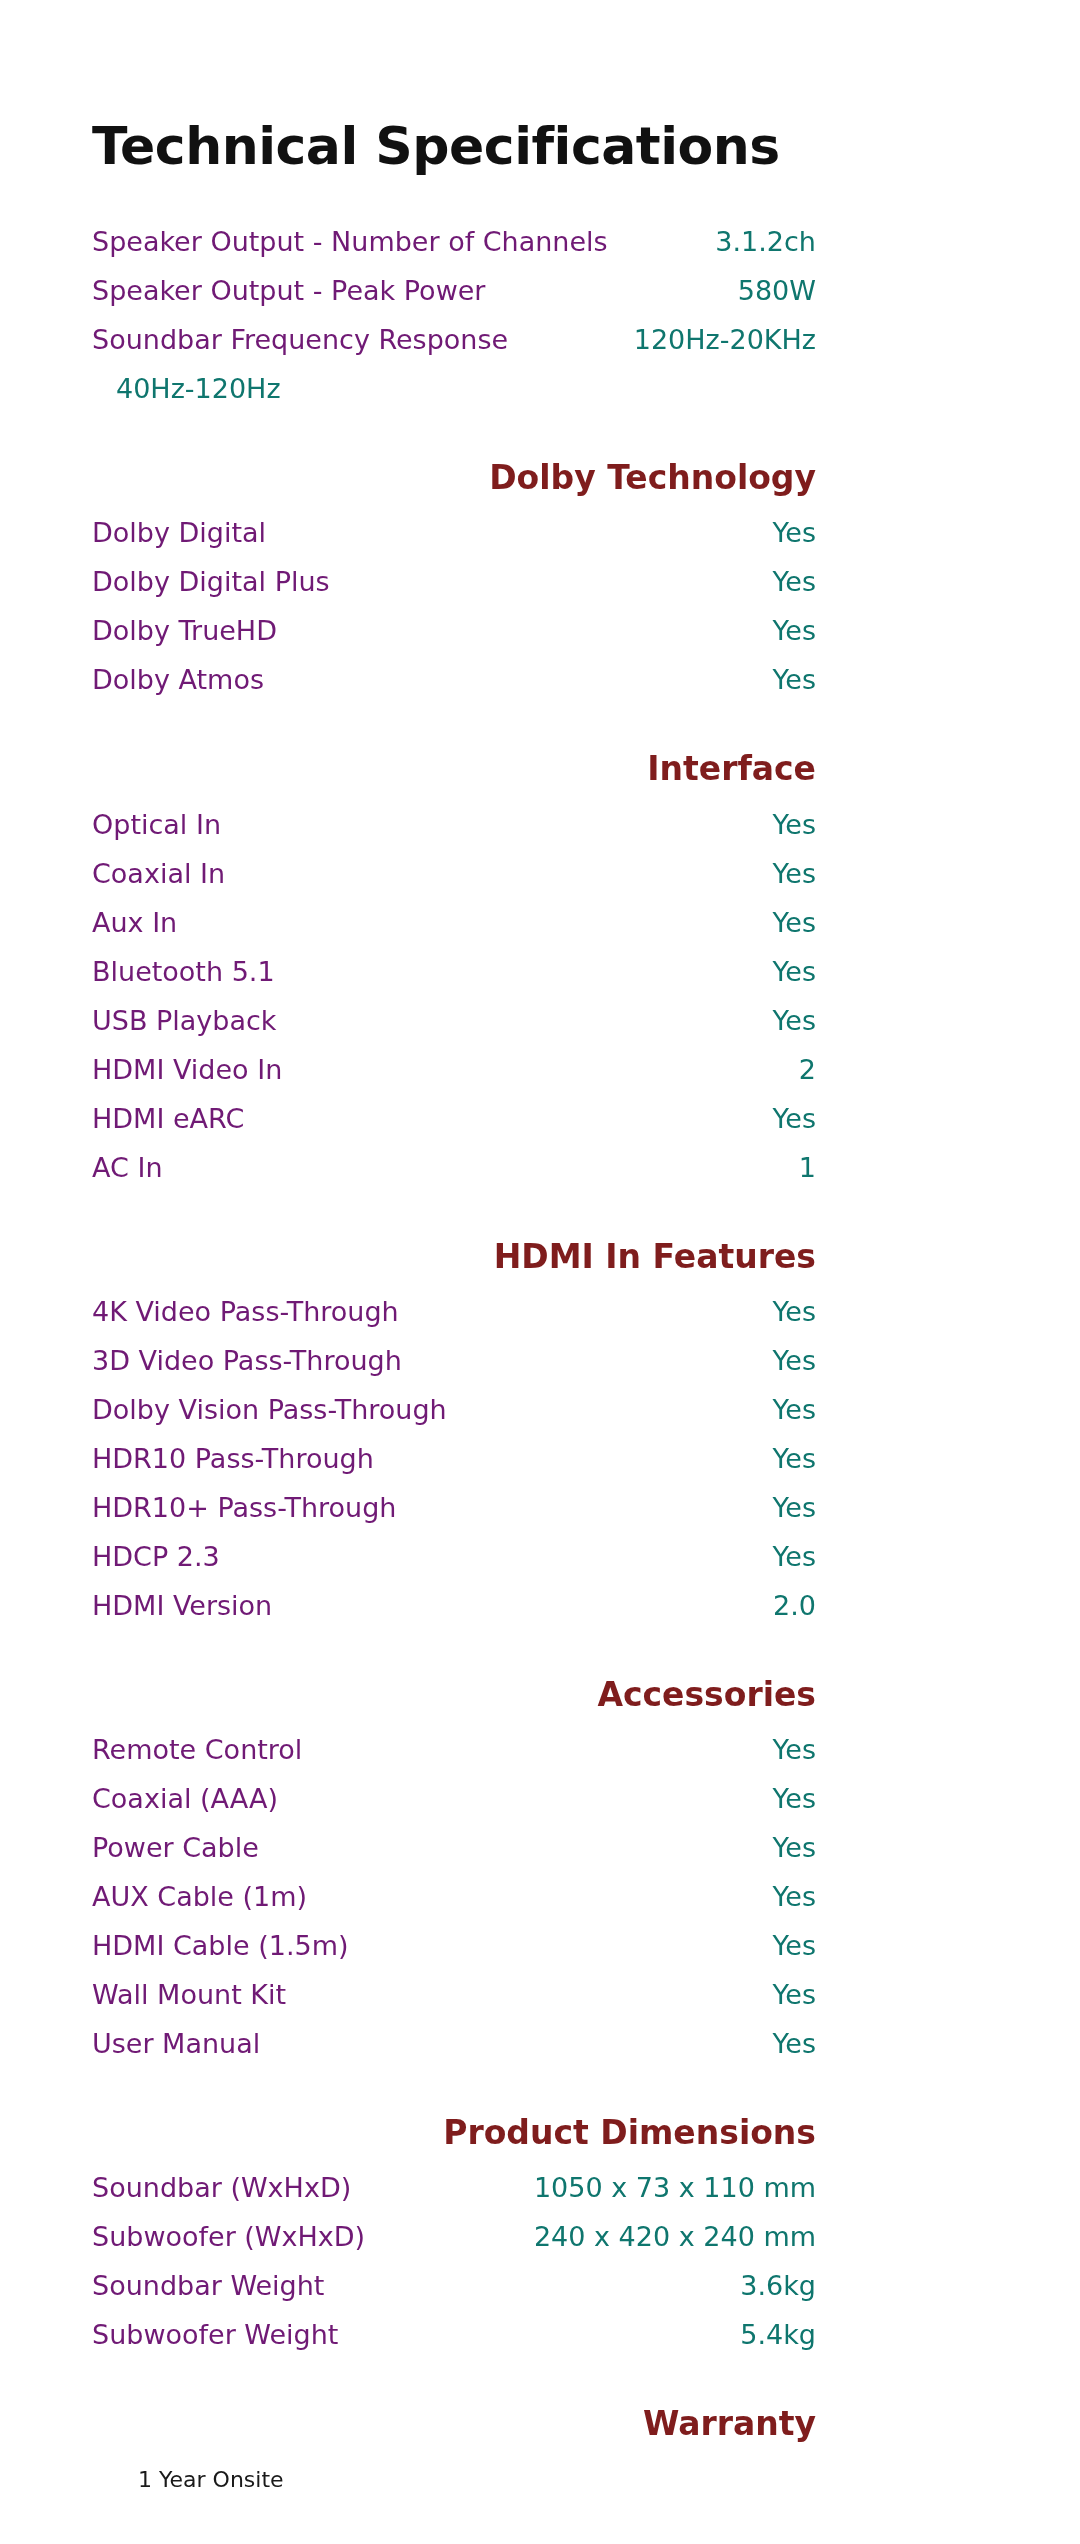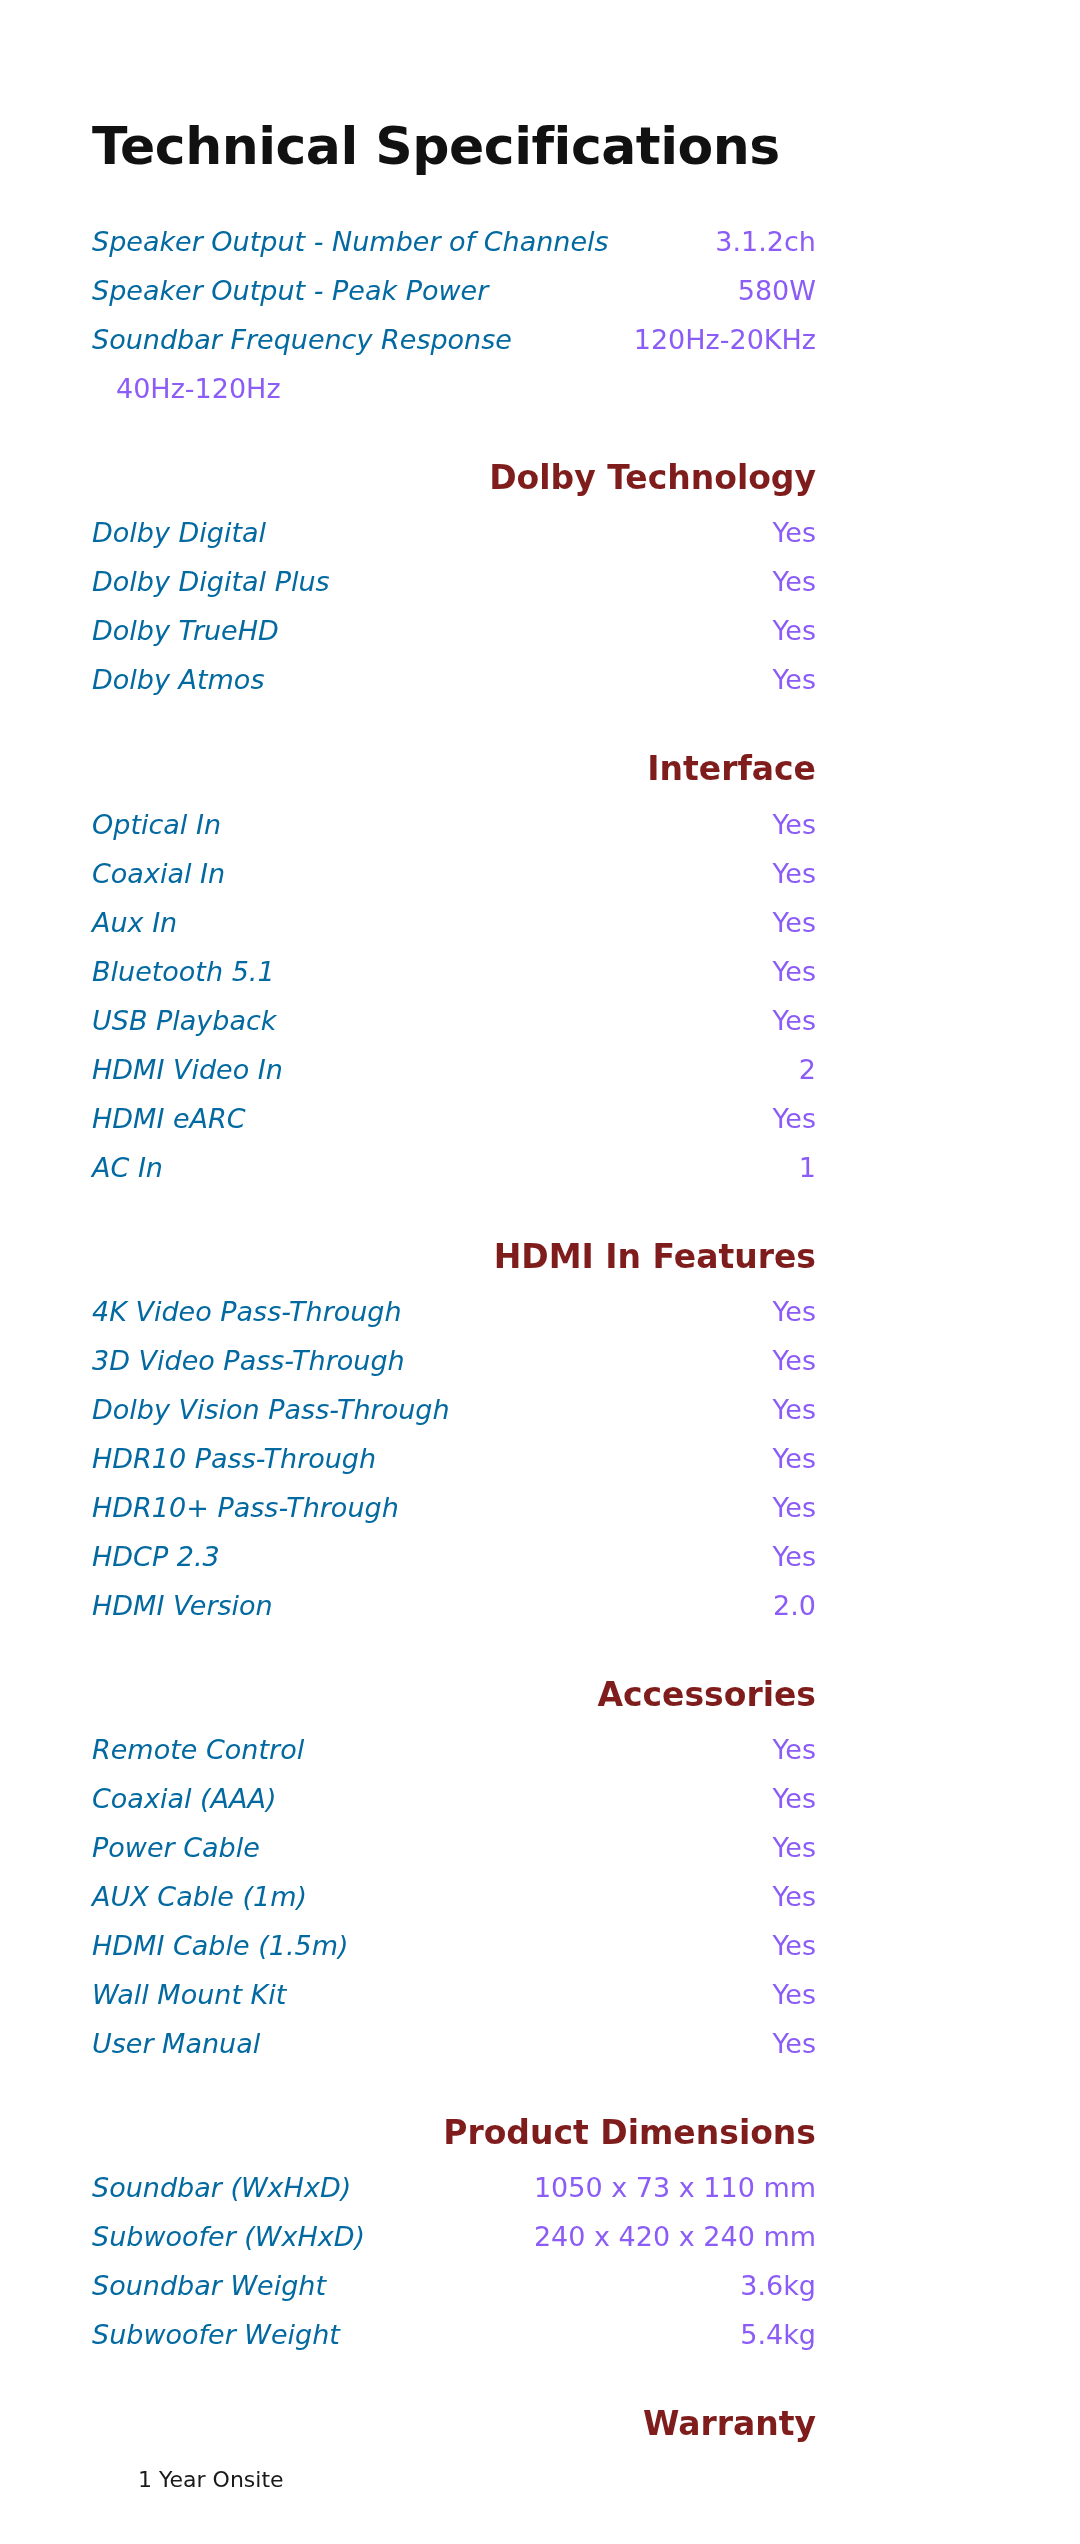--- a/index.html
+++ b/index.html
@@ -44,26 +44,25 @@
   }
   .spec-row {
     display: flex;
     align-items: baseline;
     justify-content: space-between;
     padding: 0;
     line-height: 49px;
     font-size: 27px;
   }
   .spec-label {
-    color: #0369a1;
+    color: #701a75;
     white-space: nowrap;
-    font-style: italic;
   }
   .spec-value {
-    color: #8b5cf6;
+    color: #0f766e;
     text-align: right;
     white-space: nowrap;
     padding-left: 24px;
   }
   .plain-row {
     font-size: 22px;
     line-height: 49px;
     color: #1a1a1a;
     margin-left: 46px;
   }

